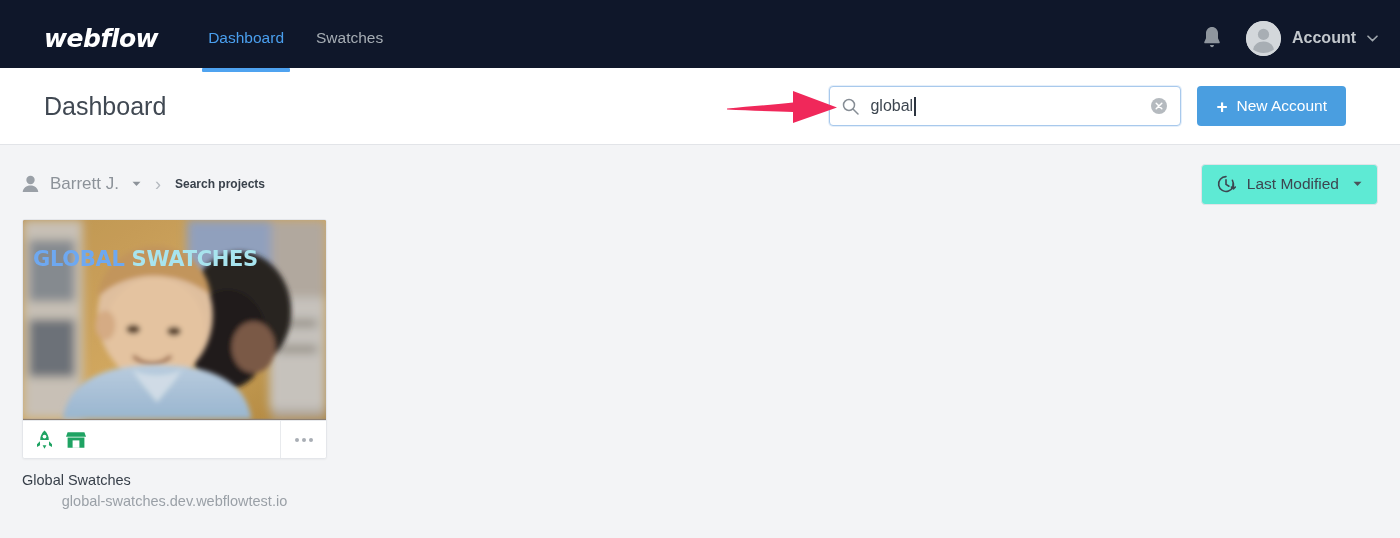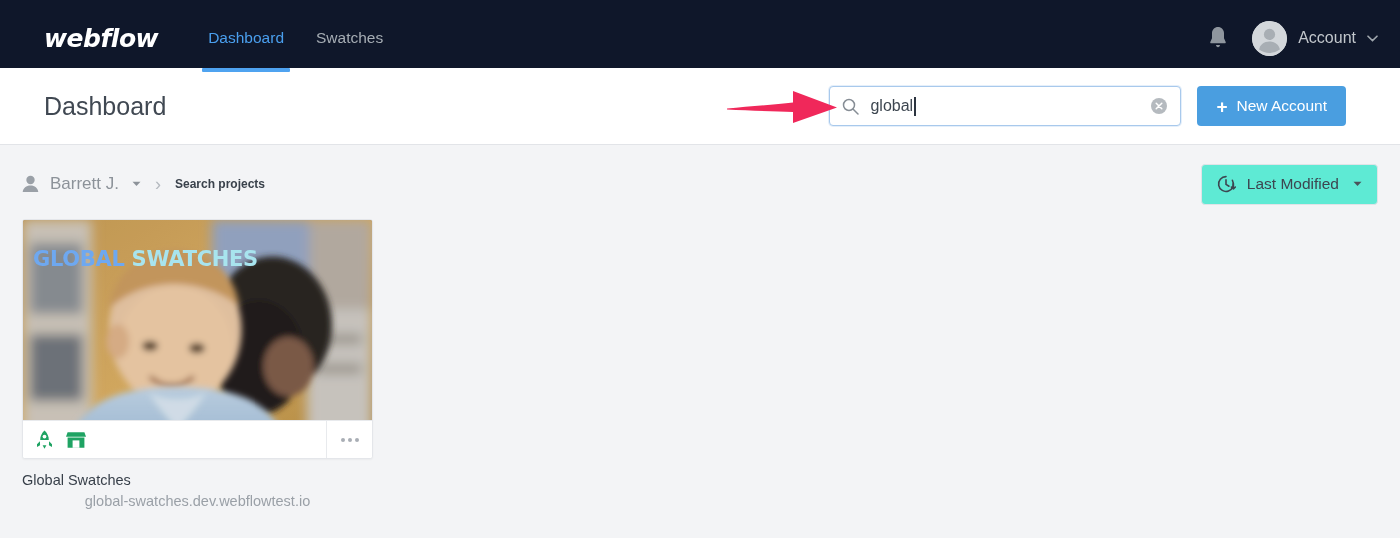--- a/index.html
+++ b/index.html
@@ -66,21 +66,21 @@
   }
   .avatar {
     width: 35px; height: 35px;
     border-radius: 50%;
     background: #cfd3d7;
     display: flex; align-items: flex-end; justify-content: center;
     overflow: hidden;
     flex: none;
   }
   .avatar svg { display:block; }
-  .account-label { color: #c2c7cc; font-size: 16px; }
+  .account-label { color: #c2c7cc; font-size: 16px; font-weight: bold; }
   .chev { width: 11px; height: 7px; display:block; }
 
   
   .subheader {
     height: 77px;
     background: #ffffff;
     border-bottom: 1px solid #e2e4e8;
     display: flex;
     align-items: center;
     padding: 0 54px 0 44px;
@@ -204,21 +204,21 @@
     font-size: 15.5px;
     color: #3d4650;
     font-family: "Liberation Sans", sans-serif;
     white-space: nowrap;
   }
   .clock-icon { width: 19px; height: 19px; display:block; flex:none;}
   .sort-caret { width: 9px; height: 6px; display:block; margin-left: 3px;}
 
   
   .cards-row { display: flex; gap: 24px; }
-  .project-card { width: 351px; }
+  .project-card { width: 305px; }
   .card-frame {
     background: #ffffff;
     border: 1px solid #e4e6ea;
     border-radius: 3px;
     overflow: hidden;
     box-shadow: 0 1px 2px rgba(0,0,0,0.04);
   }
   .thumb {
     height: 200px;
     position: relative;

